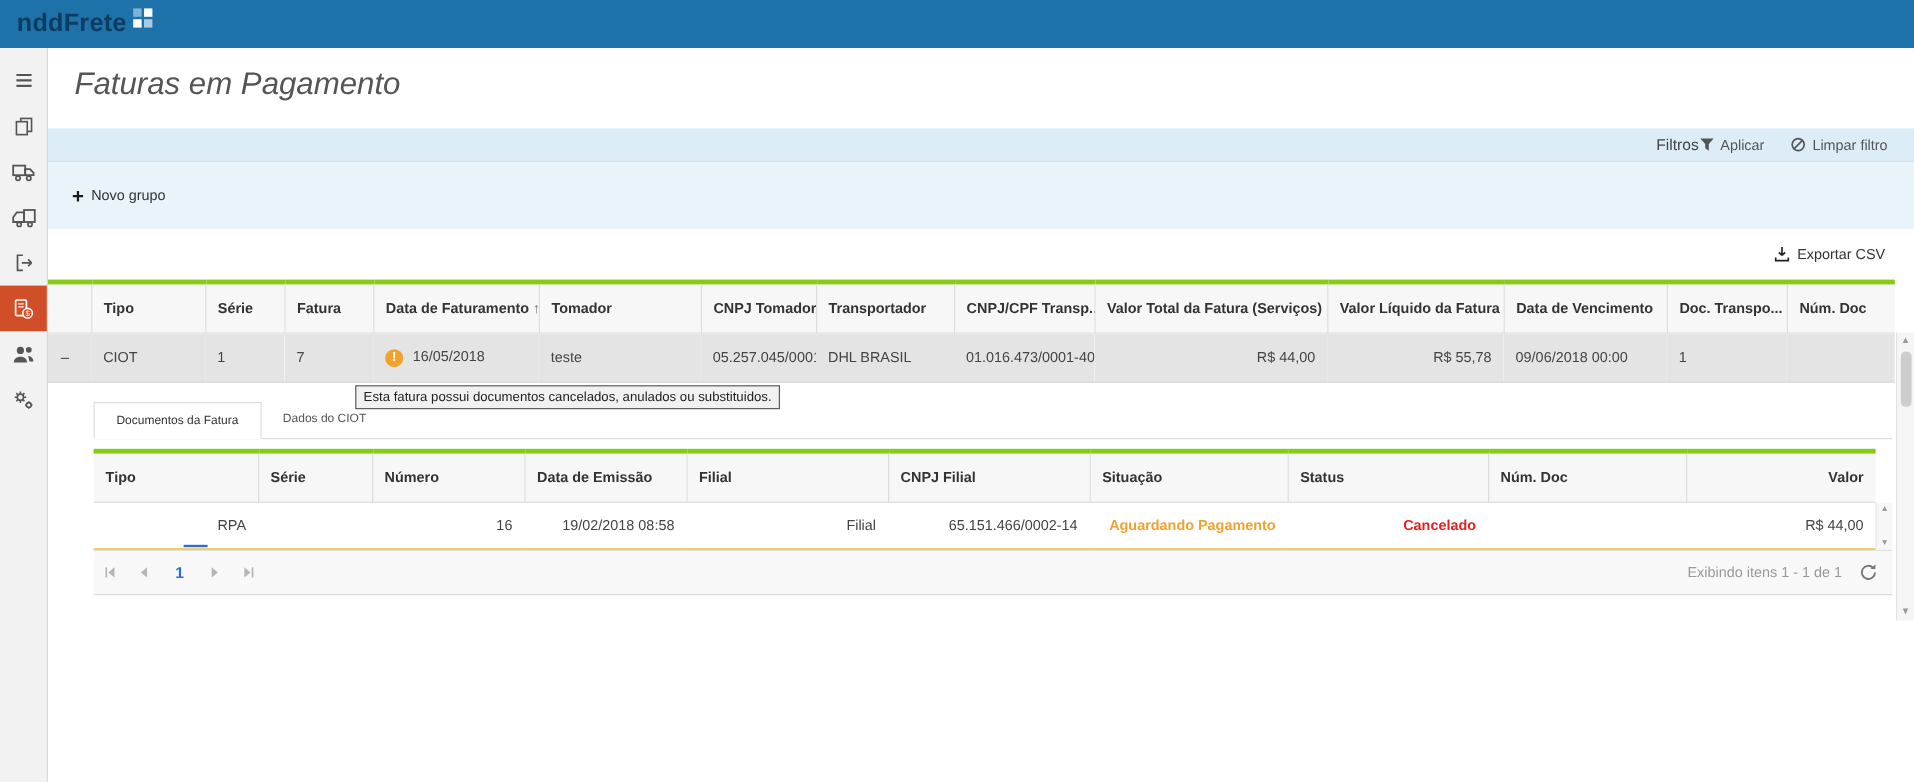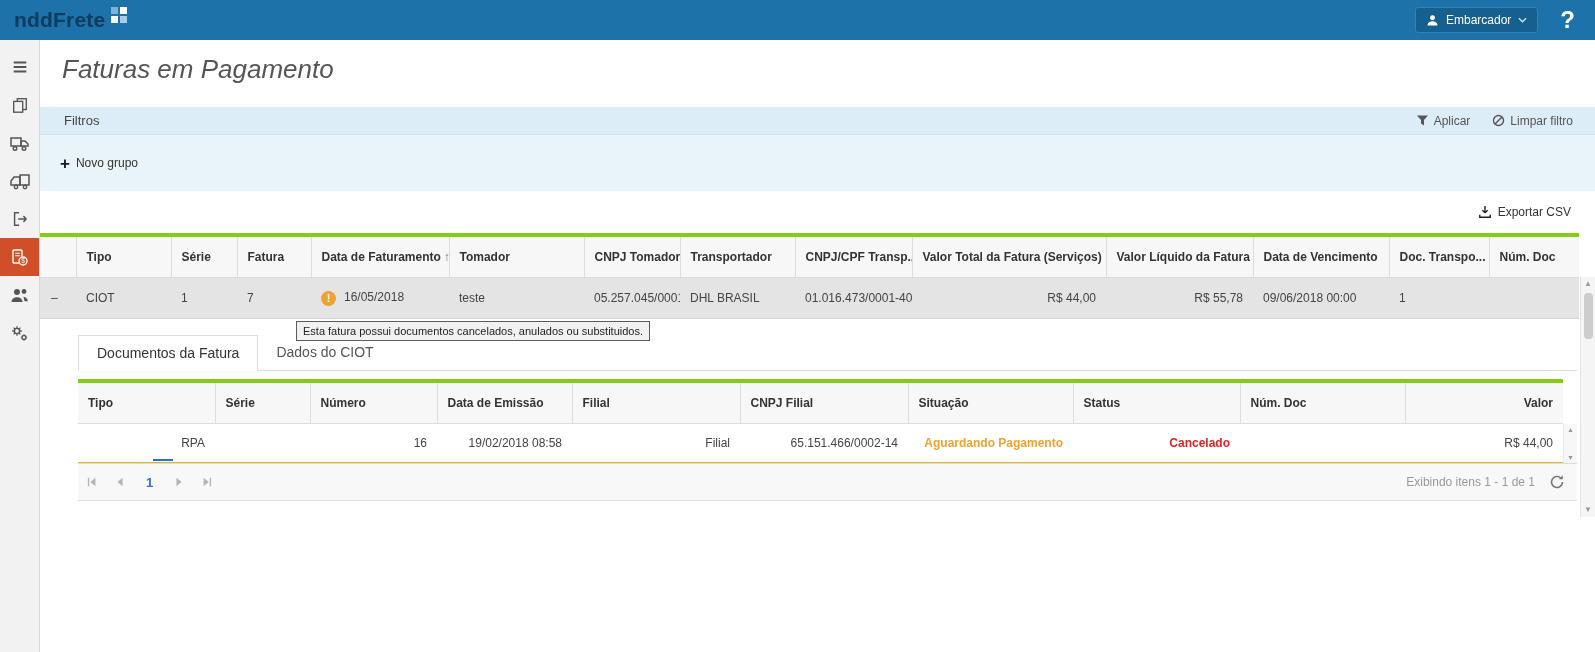--- a/index.html
+++ b/index.html
@@ -49,21 +49,21 @@
   .main { flex:1; position:relative; overflow:hidden; }
 
   
   .page-header { padding:14px 24px 10px 22px; }
   .page-title { font-size:26px; font-weight:400; color:#555; margin:0 0 6px 0;font-style:italic; }
   .page-subtitle { font-size:12px; color:#9a9a9a; }
 
   
   .filters-bar {
     margin-top:6px; height:28px; background:#dcedf7; border-bottom:1px solid #cfe3ef;
-    display:flex; align-items:center; justify-content:space-between; padding:0 22px 0 24px;
+    display:flex; align-items:center; justify-content:flex-end; padding:0 22px 0 6px;
   }
   .filters-title { font-size:13px; color:#444; }
   .filters-actions { display:flex; align-items:center; gap:22px; }
   .filter-link { display:flex; align-items:center; gap:5px; font-size:12px; color:#555; cursor:pointer; }
   .filters-body { height:56px; background:#e8f3fa; display:flex; align-items:center; padding:0 20px; }
   .new-group { display:flex; align-items:center; gap:6px; font-size:12px; color:#333; cursor:pointer; }
   .plus-icon { font-size:17px; font-weight:bold; color:#1a1a1a; line-height:1; }
 
   
   .export-row { height:42px; display:flex; align-items:center; justify-content:flex-end; padding-right:24px; }
@@ -101,21 +101,21 @@
     background:#f5f5f5; border-left:1px solid #e3e3e3; display:flex; flex-direction:column; align-items:center;
   }
   .vscroll .arrow { font-size:8px; color:#999; height:14px; line-height:14px; cursor:pointer; }
   .vscroll .thumb { width:9px; height:46px; background:#cdcdcd; border-radius:4px; margin-top:2px; cursor:pointer; }
   .vscroll .spacer { flex:1; }
 
   
   .detail-panel { margin:16px 18px 0 38px; }
   .tabs-row { border-bottom:1px solid #ddd; display:flex; }
   .tab {
-    font-size:14px; color:#555; padding:9px 18px; cursor:pointer;
+    font-size:10px; color:#555; padding:9px 18px; cursor:pointer;
   }
   .tab.active {
     background:#fff; color:#333; border:1px solid #ddd; border-bottom:1px solid #fff;
     margin-bottom:-1px;
   }
   .detail-table-wrap { margin-top:8px; position:relative; }
   .detail-rows { position:relative; }
   .detail-row td { background:#fff; border-bottom:1px solid #eab308;text-align:right; }
   .situacao { color:#f0a22e; font-weight:bold; }
   .status-cancel { color:#e02222; font-weight:bold; }
@@ -145,35 +145,20 @@
 
 <header class="topbar">
   <div class="brand">
     <span class="brand-text">nddFrete</span>
     <span class="brand-mark">
       <i class="sq s1"></i>
         <i class="sq s2"></i>
         <i class="sq s3"></i>
         <i class="sq s4"></i>
     </span>
-  </div>
-  <div class="topbar-right">
-    <button class="user-btn">
-      <svg width="13" height="13" viewBox="0 0 16 16">
-        <circle cx="8" cy="4.6" r="3" fill="#fff"></circle>
-        <path d="M1.8 14c.4-3.2 3-5 6.2-5s5.8 1.8 6.2 5z" fill="#fff"></path>
-      </svg>
-      <span>Embarcador</span>
-      <svg width="9" height="6" viewBox="0 0 10 6">
-        <path d="M1 1l4 4 4-4" fill="none" stroke="#cfe4f2" stroke-width="1.5"></path>
-      </svg>
-    </button>
-    <div class="help-btn">
-      <span>?</span>
-    </div>
   </div>
 </header>
 
 <div class="layout">
 
   <nav class="sidebar">
     <div class="side-item">
       <svg width="18" height="18" viewBox="0 0 20 20">
         <path d="M3 5h14M3 10h14M3 15h14" stroke="currentColor" stroke-width="2"></path>
       </svg>

